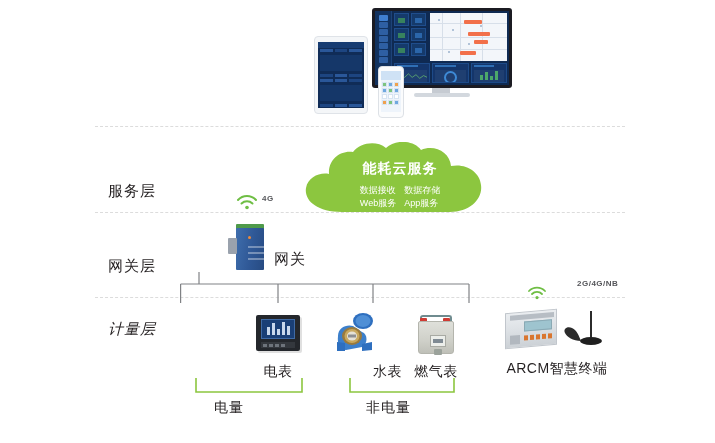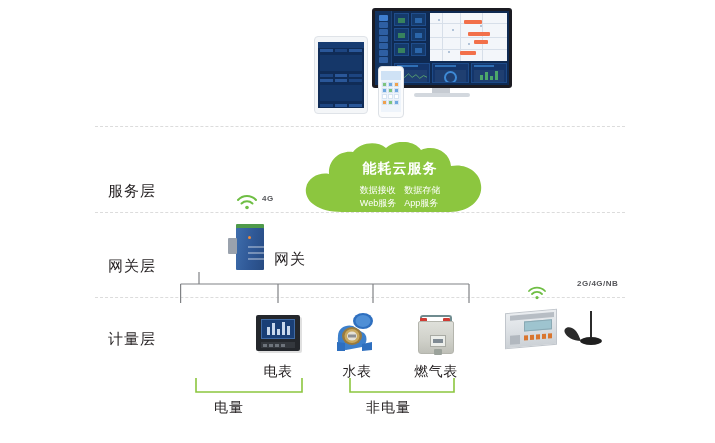--- a/index.html
+++ b/index.html
@@ -34,21 +34,21 @@
     width: 80px;
     text-align: center;
     font-size: 15px;
     color: #231f20;
     letter-spacing: 1px;
     white-space: nowrap;
   }
   #lab-display { left: 92px; top: 82px; }
   #lab-service { left: 92px; top: 182px; }
   #lab-gateway { left: 92px; top: 257px; }
-  #lab-meter   { left: 92px; top: 330px; }
+  #lab-meter   { left: 92px; top: 320px; font-style: italic; }
 
   
   #display-group {
     position: absolute;
     left: 300px; top: 8px;
     width: 235px; height: 115px;
   }
 
   
   .monitor {
@@ -316,21 +316,21 @@
   }
   .device .cap {
     margin-top: 5px;
     font-size: 14px;
     color: #231f20;
     letter-spacing: .5px;
     white-space: nowrap;
   }
   #dev-rail  { left: 154px; top: 310px; }
   #dev-elec  { left: 233px; top: 310px; }
-  #dev-water { left: 312px; top: 310px; }
+  #dev-water { left: 312px; top: 310px; text-align: right; }
   #dev-gas   { left: 391px; top: 310px; }
   #dev-arcm  { left: 487px; top: 303px; width: 140px; }
 
   
   .rail-meter {
     position: absolute; left: 50%; top: 6px;
     transform: translateX(-50%) skewY(-4deg);
     width: 48px; height: 34px;
     background: linear-gradient(180deg,#e9ecef 0%,#dfe3e7 45%,#cfd4d9 100%);
     border: 1px solid #c3c8ce;
@@ -762,20 +762,21 @@
           </div>
         <div class="arcm-term"></div>
       </div>
 
       <svg class="arcm-antenna" viewBox="0 0 48 46">
         <path d="M30,4 L30,30" stroke="#2b2b2b" stroke-width="2" fill="none"></path>
         <ellipse cx="30" cy="34" rx="11" ry="4" fill="#1f1f1f"></ellipse>
         <path d="M20,34 C12,34 6,30 4,26 C2,22 6,19 11,21 C16,23 18,29 20,34 Z" fill="#2b2b2b"></path>
       </svg>
     </div>
+    <div class="cap">ARCM智慧终端</div>
   </div>
 
   <svg id="brackets" viewBox="0 0 340 18">
     <g fill="none" stroke="#8CC63F" stroke-width="1.6">
       <path d="M46,0 L46,14 L152,14 L152,0"></path>
       <path d="M200,0 L200,14 L304,14 L304,0"></path>
     </g>
   </svg>
   <div class="bracket-label" id="blab-elec">电量</div>
   <div class="bracket-label" id="blab-nonelec">非电量</div>

